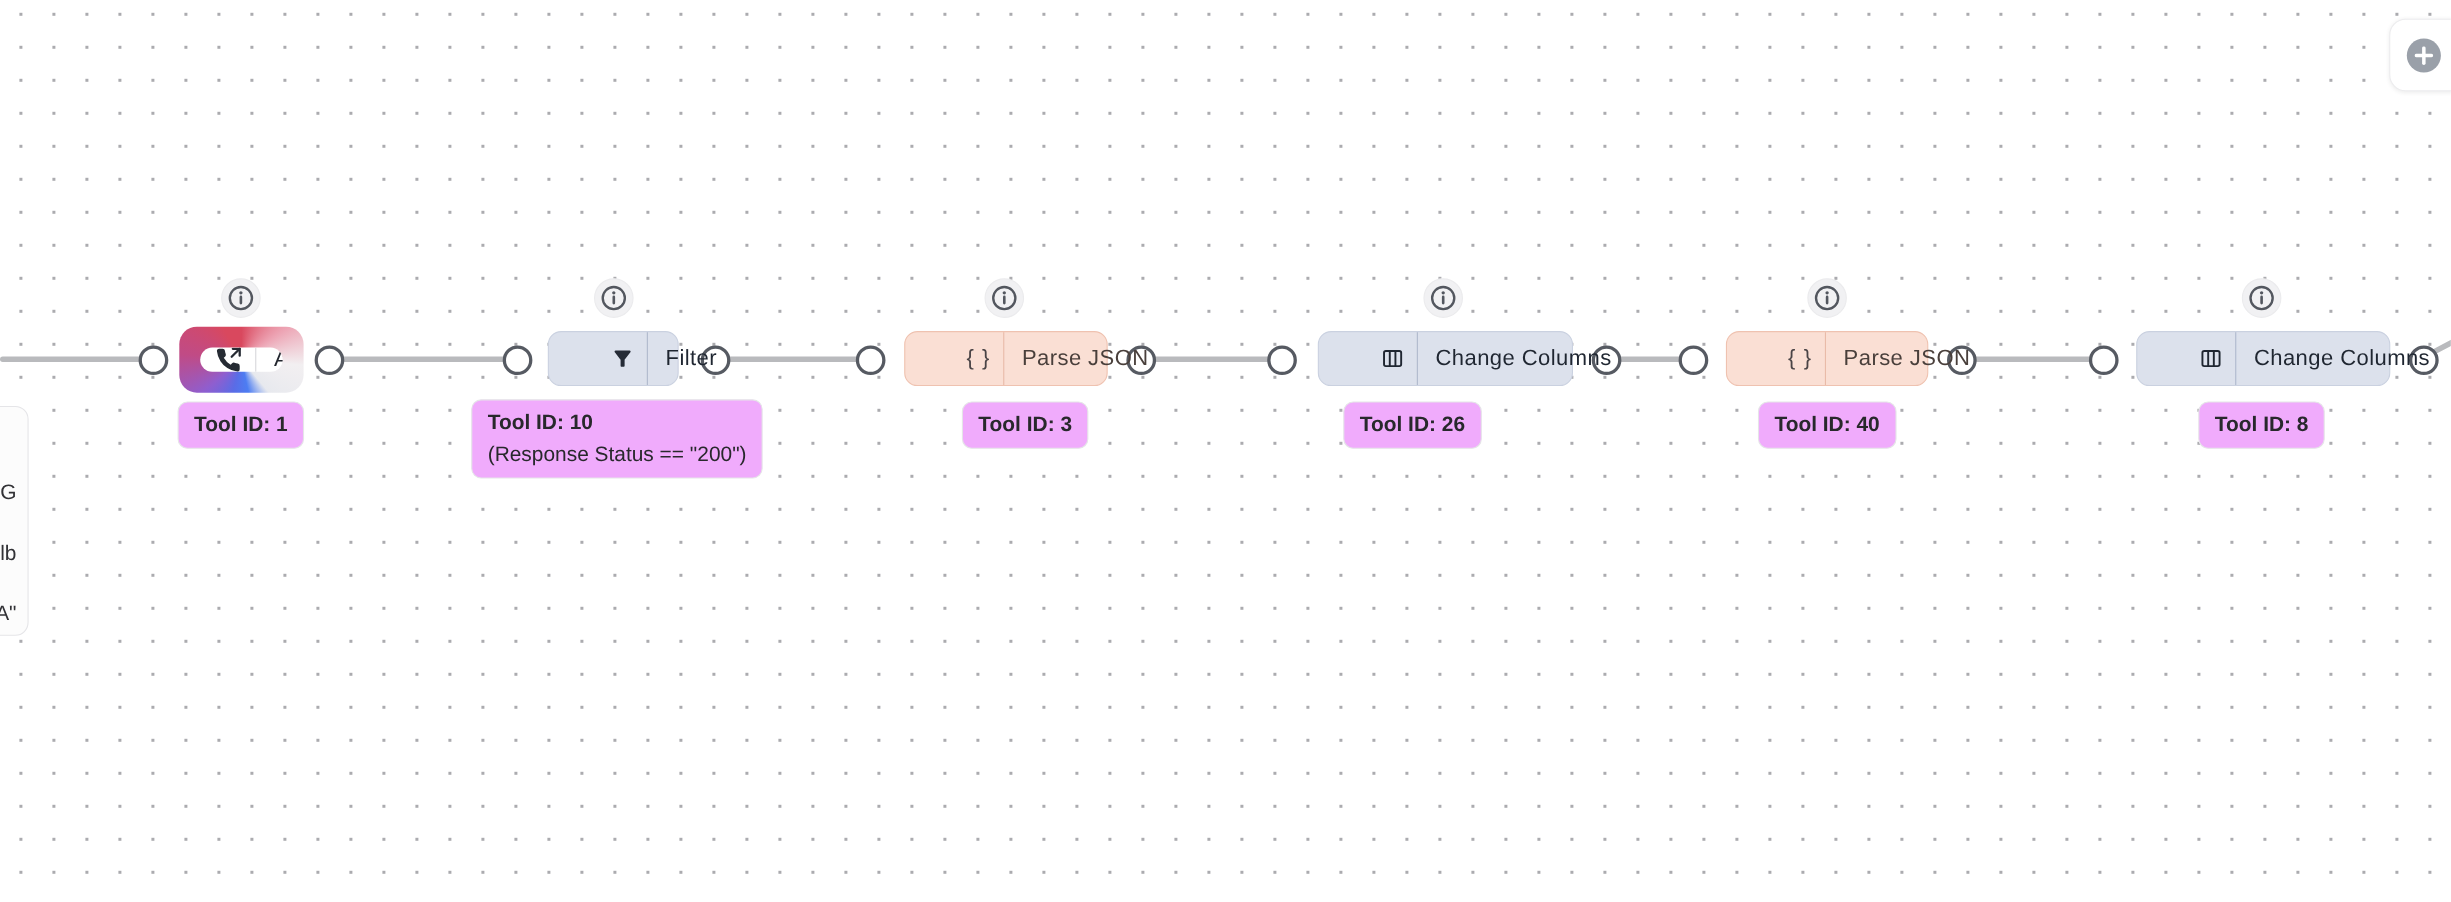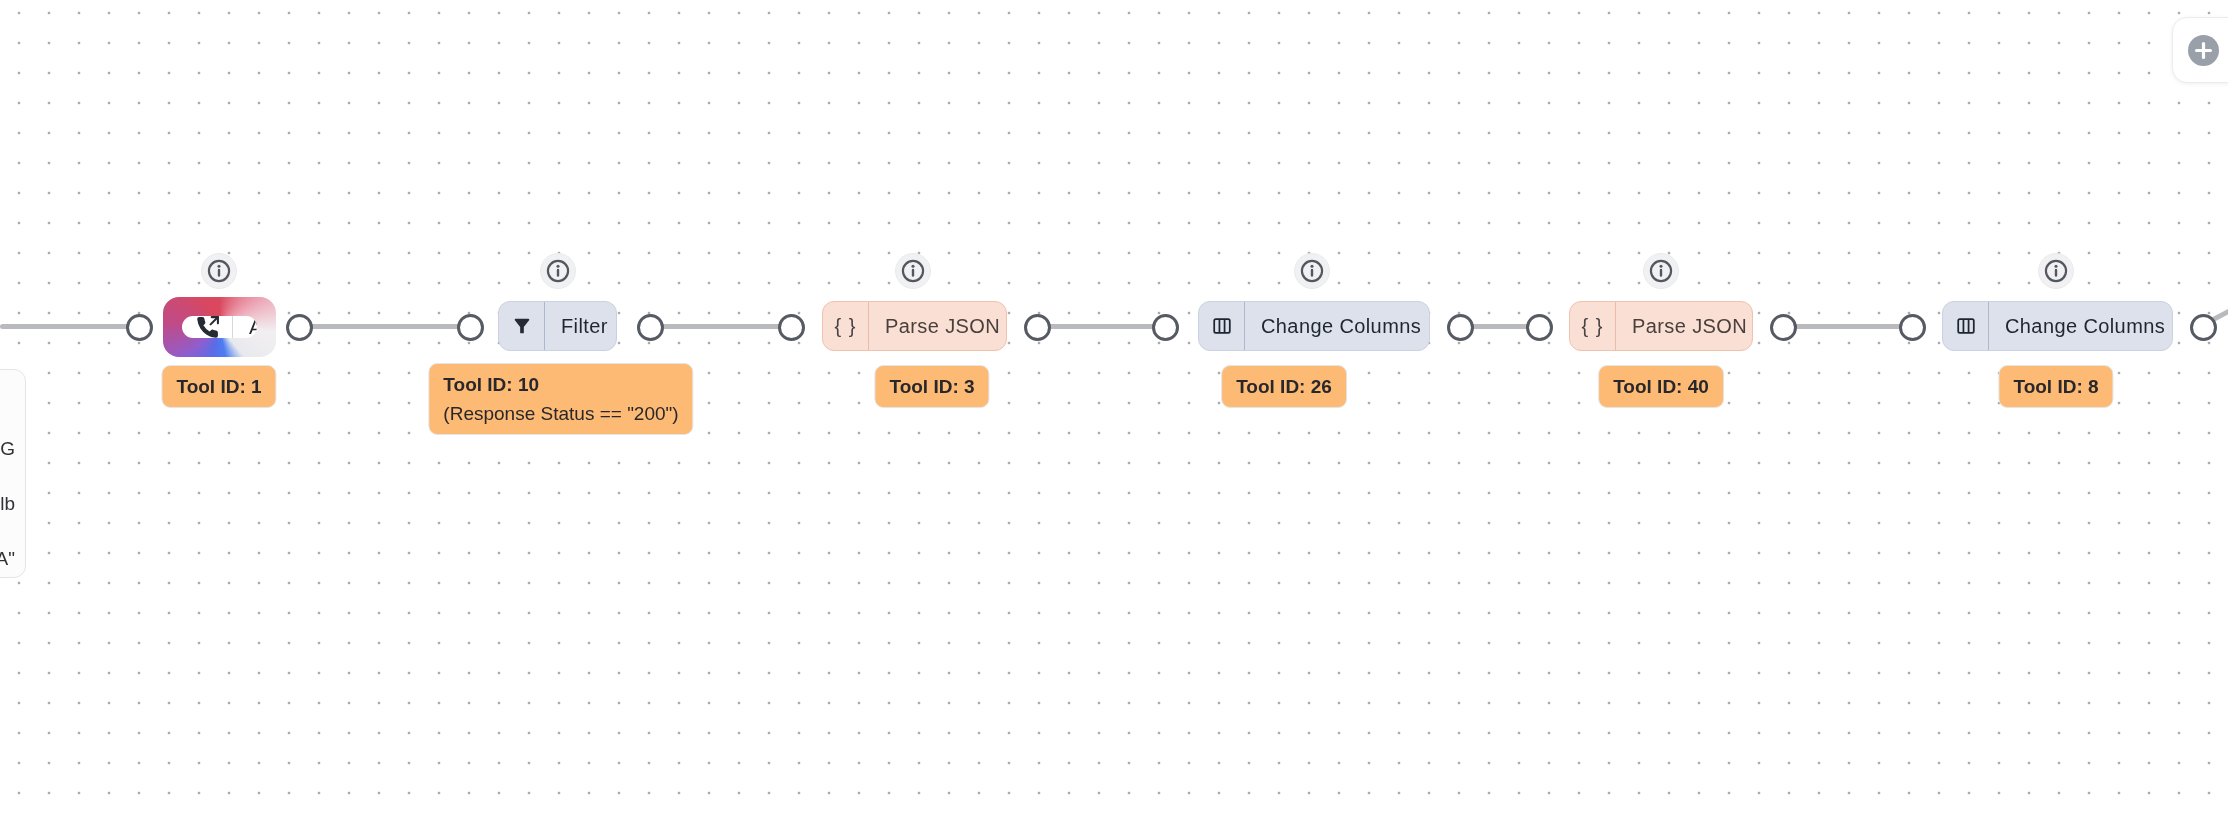--- a/index.html
+++ b/index.html
@@ -19,42 +19,42 @@
     background:#ffffff;border:3px solid #565a62;box-sizing:border-box;
     top:314px;z-index:3;}
   
   .info-btn{position:absolute;width:36px;height:36px;border-radius:50%;
     background:#f1f1f3;border:1px solid #ebebed;box-sizing:border-box;
     top:253px;display:flex;align-items:center;justify-content:center;z-index:2;}
   .info-btn svg{display:block;}
   
   .node{position:absolute;top:301px;height:50px;display:flex;align-items:stretch;
     border-radius:12px;box-sizing:border-box;z-index:4;
-    font-size:20px;font-weight:500;letter-spacing:.4px;}
+    font-size:20px;font-weight:500;letter-spacing:.4px;padding-left:44px;}
   .node.blue{background:#dce1ec;border:1px solid #cad1e0;color:#1f2631;}
   .node.peach{background:#fadfd4;border:1px solid #efc2b0;color:#493f3b;}
   .icon-cell{width:45px;display:flex;align-items:center;justify-content:center;flex:0 0 auto;}
   .node.blue .icon-cell{border-right:1px solid #aeb8cd;}
   .node.peach .icon-cell{border-right:1px solid #e9bba8;}
   .label-cell{flex:1;display:flex;align-items:center;justify-content:center;padding:0 16px;white-space:nowrap;}
   .braces{font-size:20px;font-weight:500;color:#4a4446;letter-spacing:1px;}
   
   .api-wrap{position:absolute;left:163px;top:297px;width:113px;height:60px;
     border-radius:16px;padding:19px;box-sizing:border-box;z-index:4;
     background:conic-gradient(from 0deg at 50% 50%,
       #d9485e 0deg,#eda4b4 55deg,#f2eff1 95deg,#e7e9ee 140deg,
       #4d7df2 168deg,#5a6ce6 195deg,#8f5ecf 230deg,#c04b86 275deg,
       #d9485e 330deg,#d9485e 360deg);}
   .api-inner{width:100%;height:100%;background:#ffffff;border-radius:11px;
     display:flex;align-items:stretch;overflow:hidden;
     font-size:20px;font-weight:500;letter-spacing:1px;color:#23272f;}
   .api-inner .icon-cell{width:50px;border-right:1px solid #d8d8db;}
   
   .tool-card{position:absolute;transform:translateX(-50%);top:365px;
-    background:#fdba74;border:1px solid #e5e5e8;border-radius:9px;
+    background:#f0abfc;border:1px solid #e5e5e8;border-radius:9px;
     padding:6px 14px;font-size:19px;line-height:29px;color:#28282c;
     white-space:nowrap;z-index:5;}
   .tool-card .tid{font-weight:bold;}
   .tool-card.two-line{top:363px;}
   .tool-card .criteria{font-weight:normal;}
   
   .side-card{position:absolute;left:-152px;top:369px;width:178px;height:209px;
     background:#fcfcfc;border:1px solid #e5e5e8;border-radius:12px;
     box-sizing:border-box;padding:51px 10px 0 0;text-align:right;
     font-size:19px;line-height:55px;color:#323236;overflow:hidden;z-index:5;}

